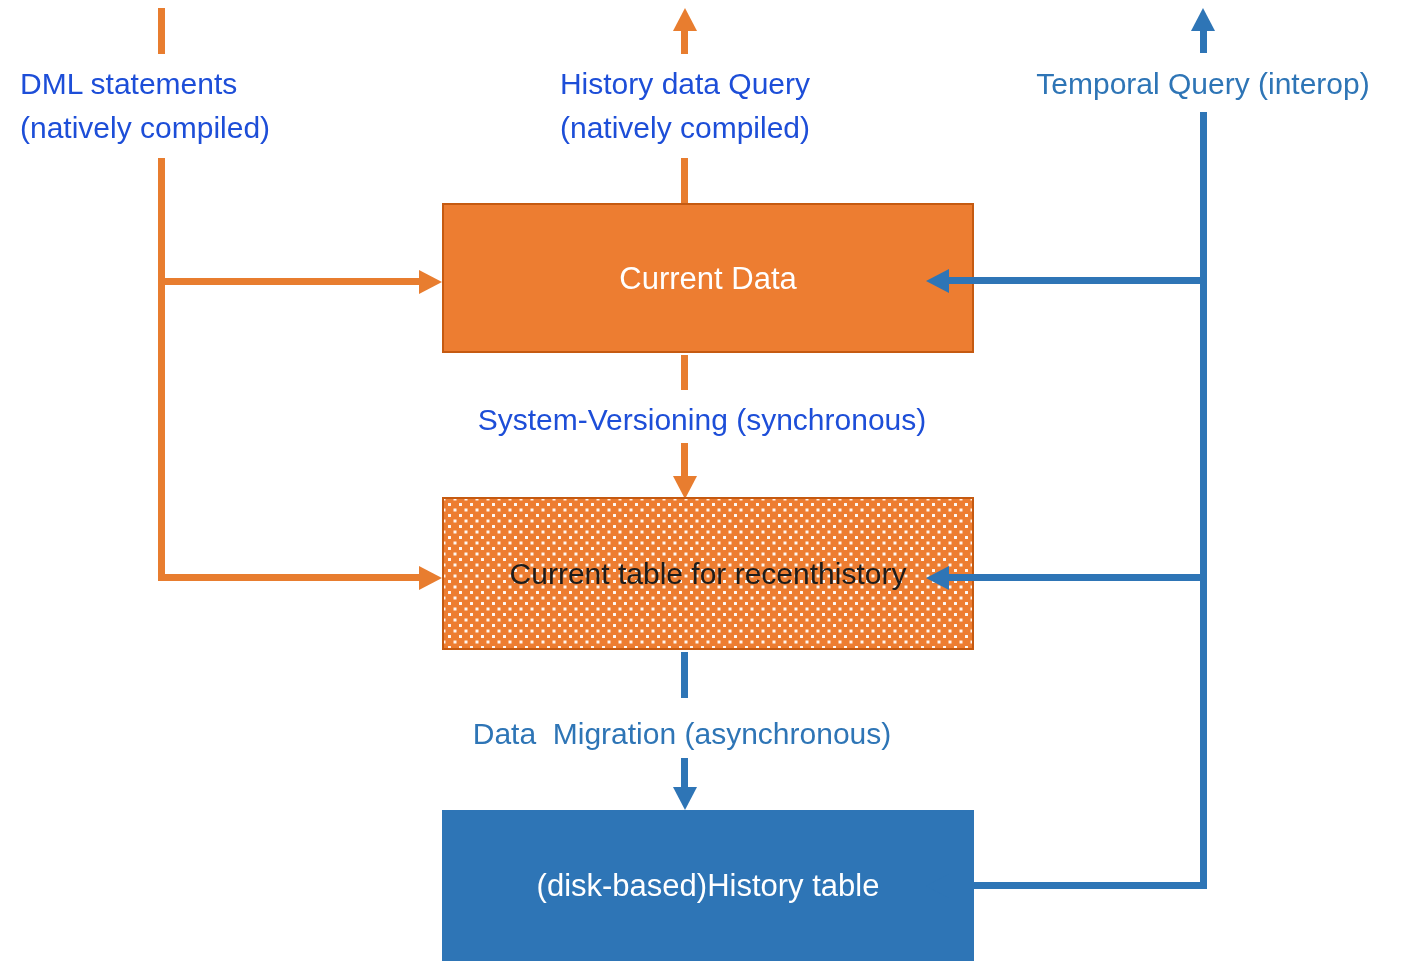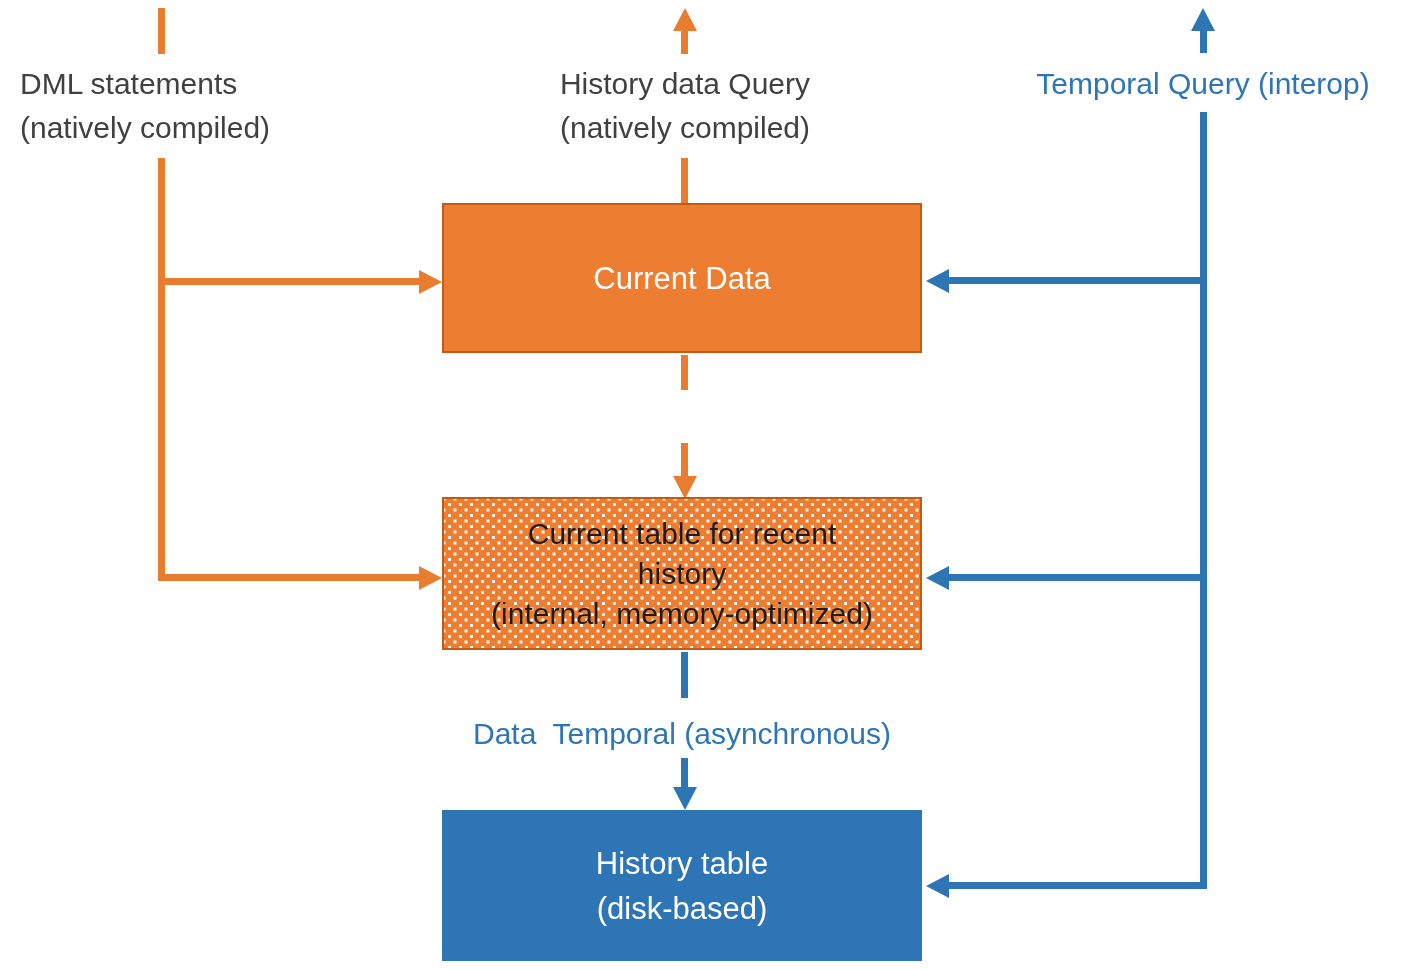--- a/index.html
+++ b/index.html
@@ -13,28 +13,28 @@
   
   .ah{position:absolute;width:0;height:0;}
   .ah-right{border-top:12px solid transparent;border-bottom:12px solid transparent;border-left:23px solid #E87D2F;}
   .ah-left-b{border-top:12px solid transparent;border-bottom:12px solid transparent;border-right:23px solid #2E75B6;}
   .ah-up-o{border-left:12px solid transparent;border-right:12px solid transparent;border-bottom:23px solid #E87D2F;}
   .ah-up-b{border-left:12px solid transparent;border-right:12px solid transparent;border-bottom:23px solid #2E75B6;}
   .ah-down-o{border-left:12px solid transparent;border-right:12px solid transparent;border-top:23px solid #E87D2F;}
   .ah-down-b{border-left:12px solid transparent;border-right:12px solid transparent;border-top:23px solid #2E75B6;}
   
   .lbl{position:absolute;font-size:30px;line-height:44px;}
-  .lbl-o{color:#404040;}
+  .lbl-o{color:#1d4ed8;}
   .lbl-b{color:#2E75B6;}
   .center{text-align:center;}
   .pre{white-space:pre;}
   
   .box{
-    position:absolute;left:442px;width:480px;box-sizing:border-box;
-    display:flex;flex-direction:column;align-items:center;justify-content:center;
+    position:absolute;left:442px;width:532px;box-sizing:border-box;
+    display:flex;flex-direction:row;align-items:center;justify-content:center;
     font-size:31px;line-height:45px;text-align:center;
   }
   .box-current{top:203px;height:150px;background:#ED7D31;border:2px solid #C55A11;color:#ffffff;}
   .box-staging{
     top:497px;height:153px;border:2px solid #C55A11;color:#1c1c1c;
     background-color:#ED7D31;
     background-image:
       radial-gradient(circle, rgba(255,255,255,.95) 1.4px, transparent 1.7px),
       radial-gradient(circle, rgba(255,255,255,.95) 1.4px, transparent 1.7px);
     background-size:11px 11px;
@@ -71,37 +71,37 @@
     <div>(natively compiled)</div>
   </div>
 
   <div class="line o" style="left:681px;top:158px;width:7px;height:45px;"></div>
 
   <div class="box box-current">
     <div>Current Data</div>
   </div>
 
   <div class="line o" style="left:681px;top:355px;width:7px;height:35px;"></div>
+  <div class="lbl lbl-o center" style="left:442px;top:398px;width:520px;">System-Versioning (synchronous)</div>
   <div class="line o" style="left:681px;top:443px;width:7px;height:35px;"></div>
   <div class="ah ah-down-o" style="left:673px;top:476px;"></div>
 
   <div class="box box-staging">
     <div>Current table for recent</div>
     <div>history</div>
-    <div>(internal, memory-optimized)</div>
   </div>
 
   <div class="line b" style="left:681px;top:652px;width:7px;height:46px;"></div>
-  <div class="lbl lbl-b center pre" style="left:402px;top:712px;width:560px;">Data  Temporal (asynchronous)</div>
+  <div class="lbl lbl-b center pre" style="left:402px;top:712px;width:560px;">Data  Migration (asynchronous)</div>
   <div class="line b" style="left:681px;top:758px;width:7px;height:31px;"></div>
   <div class="ah ah-down-b" style="left:673px;top:787px;"></div>
 
   <div class="box box-history">
+    <div>(disk-based)</div>
     <div>History table</div>
-    <div>(disk-based)</div>
   </div>
 
   <div class="ah ah-up-b" style="left:1191px;top:8px;"></div>
   <div class="line b" style="left:1200px;top:29px;width:7px;height:24px;"></div>
 
   <div class="lbl lbl-b center" style="left:953px;top:62px;width:500px;">Temporal Query (interop)</div>
 
   <div class="line b" style="left:1200px;top:112px;width:7px;height:777px;"></div>
 
   <div class="line b" style="left:948px;top:277px;width:252px;height:7px;"></div>

